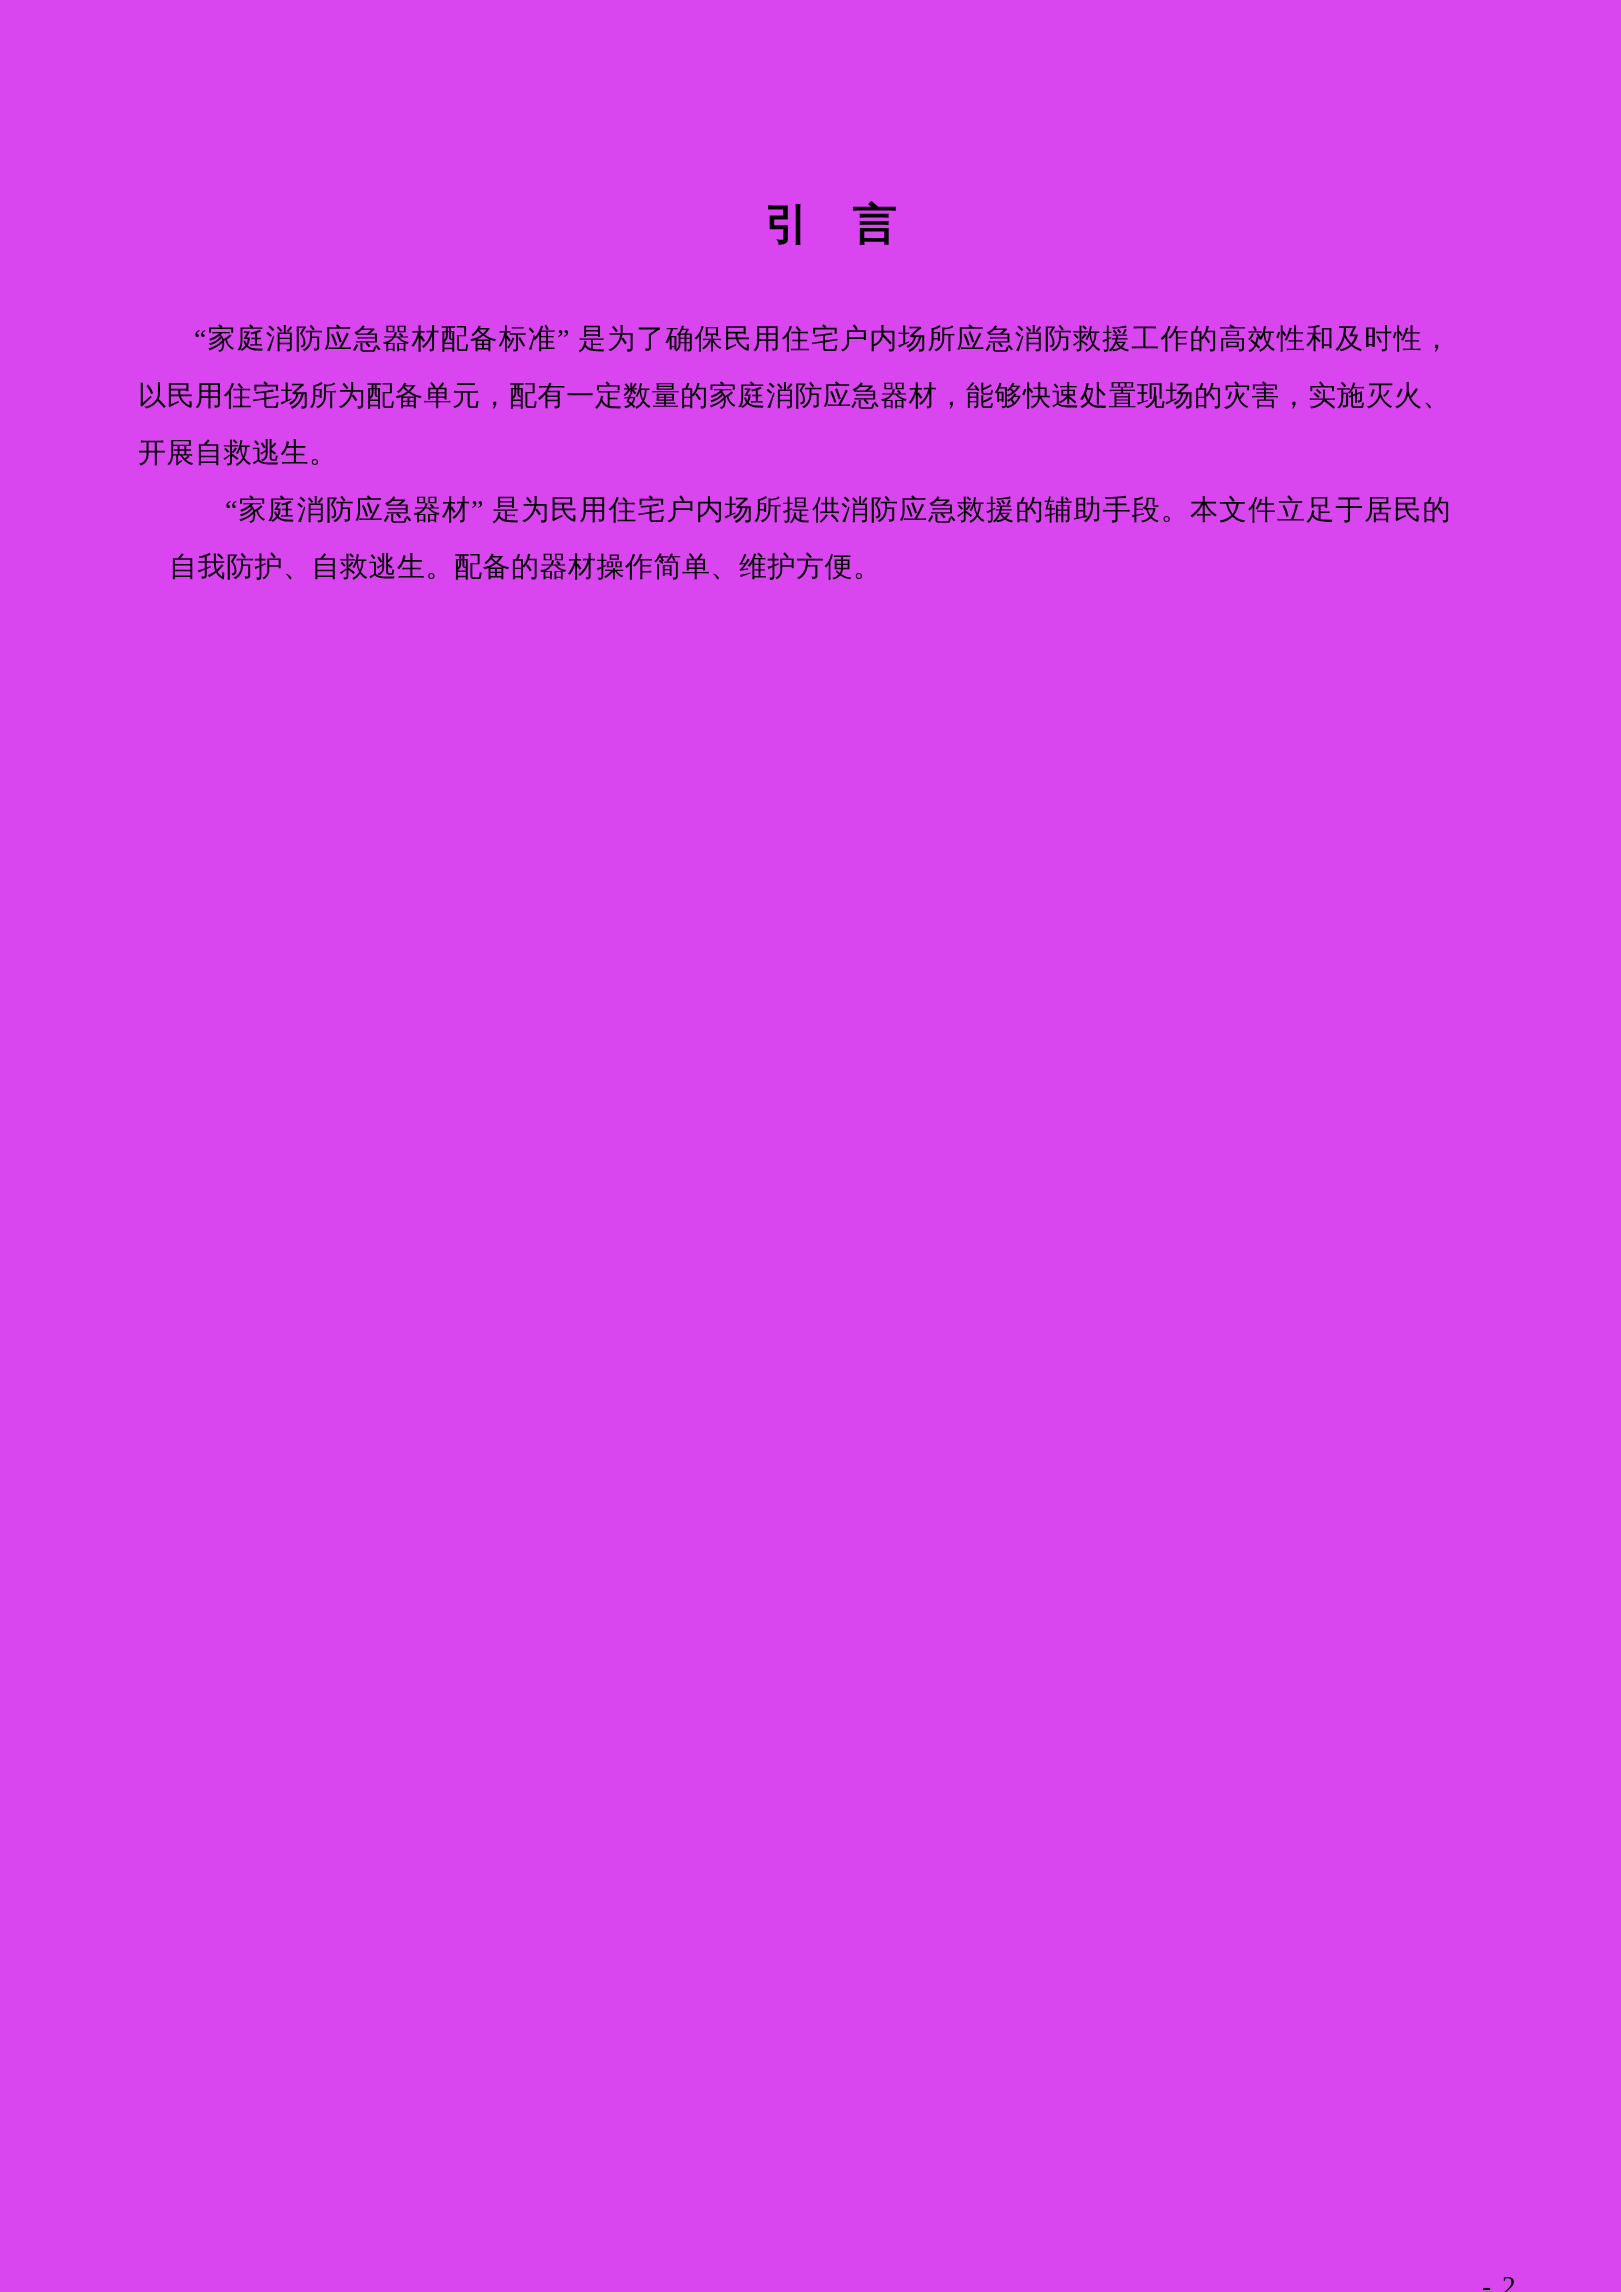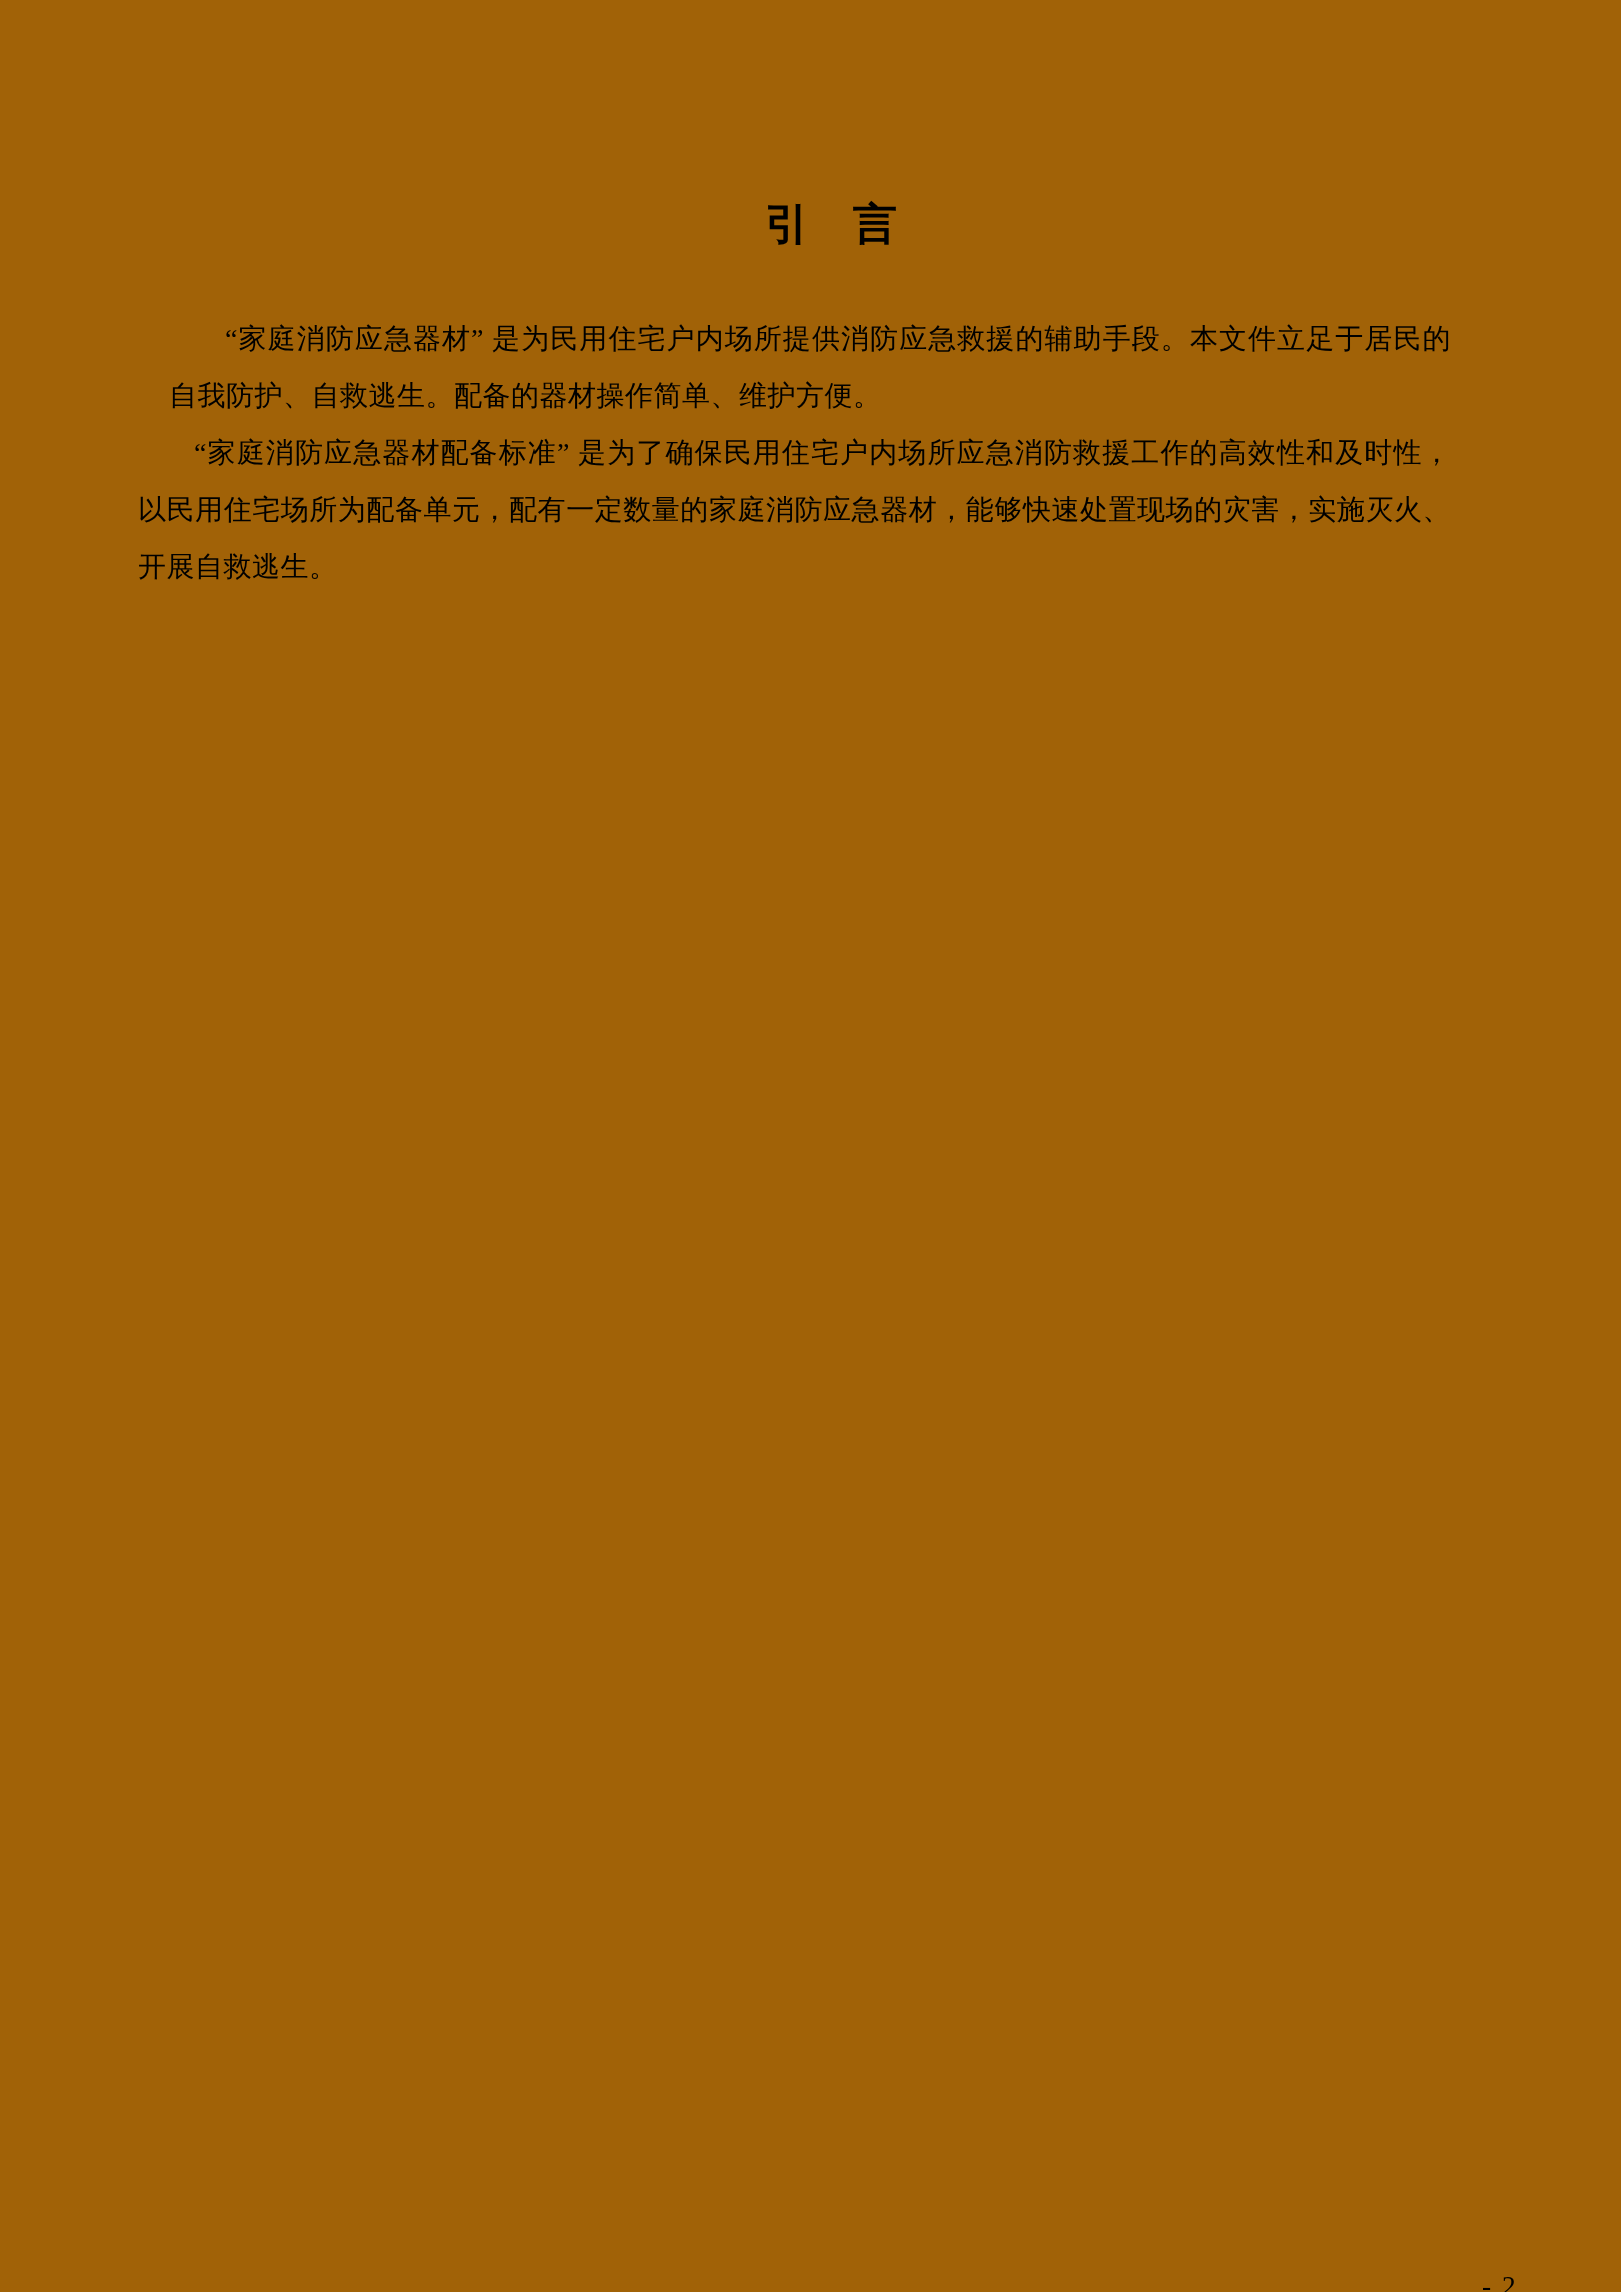--- a/index.html
+++ b/index.html
@@ -4,21 +4,21 @@
 <style>
   html, body {
     margin: 0;
     padding: 0;
     background: #ffffff;
   }
   .page {
     position: relative;
     width: 1621px;
     height: 2293px;
-    background: #a16207;
+    background: #d946ef;
     overflow: hidden;
     color: #000000;
     font-family: "Liberation Serif", "DejaVu Serif", serif;
   }
   .doc-title {
     position: absolute;
     top: 200px;
     left: 0;
     width: 100%;
     margin: 0;
@@ -58,20 +58,20 @@
   }
 </style>
 </head>
 <body>
 
 <div class="page">
 
   <h1 class="doc-title">引　言</h1>
 
   <div class="doc-body">
+    <p class="para para-1">“家庭消防应急器材配备标准” 是为了确保民用住宅户内场所应急消防救援工作的高效性和及时性，以民用住宅场所为配备单元，配有一定数量的家庭消防应急器材，能够快速处置现场的灾害，实施灭火、开展自救逃生。</p>
     <p class="para para-2">“家庭消防应急器材” 是为民用住宅户内场所提供消防应急救援的辅助手段。本文件立足于居民的自我防护、自救逃生。配备的器材操作简单、维护方便。</p>
-    <p class="para para-1">“家庭消防应急器材配备标准” 是为了确保民用住宅户内场所应急消防救援工作的高效性和及时性，以民用住宅场所为配备单元，配有一定数量的家庭消防应急器材，能够快速处置现场的灾害，实施灭火、开展自救逃生。</p>
   </div>
 
   <div class="page-number">- 2</div>
 
 </div>
 
 
 </body></html>

